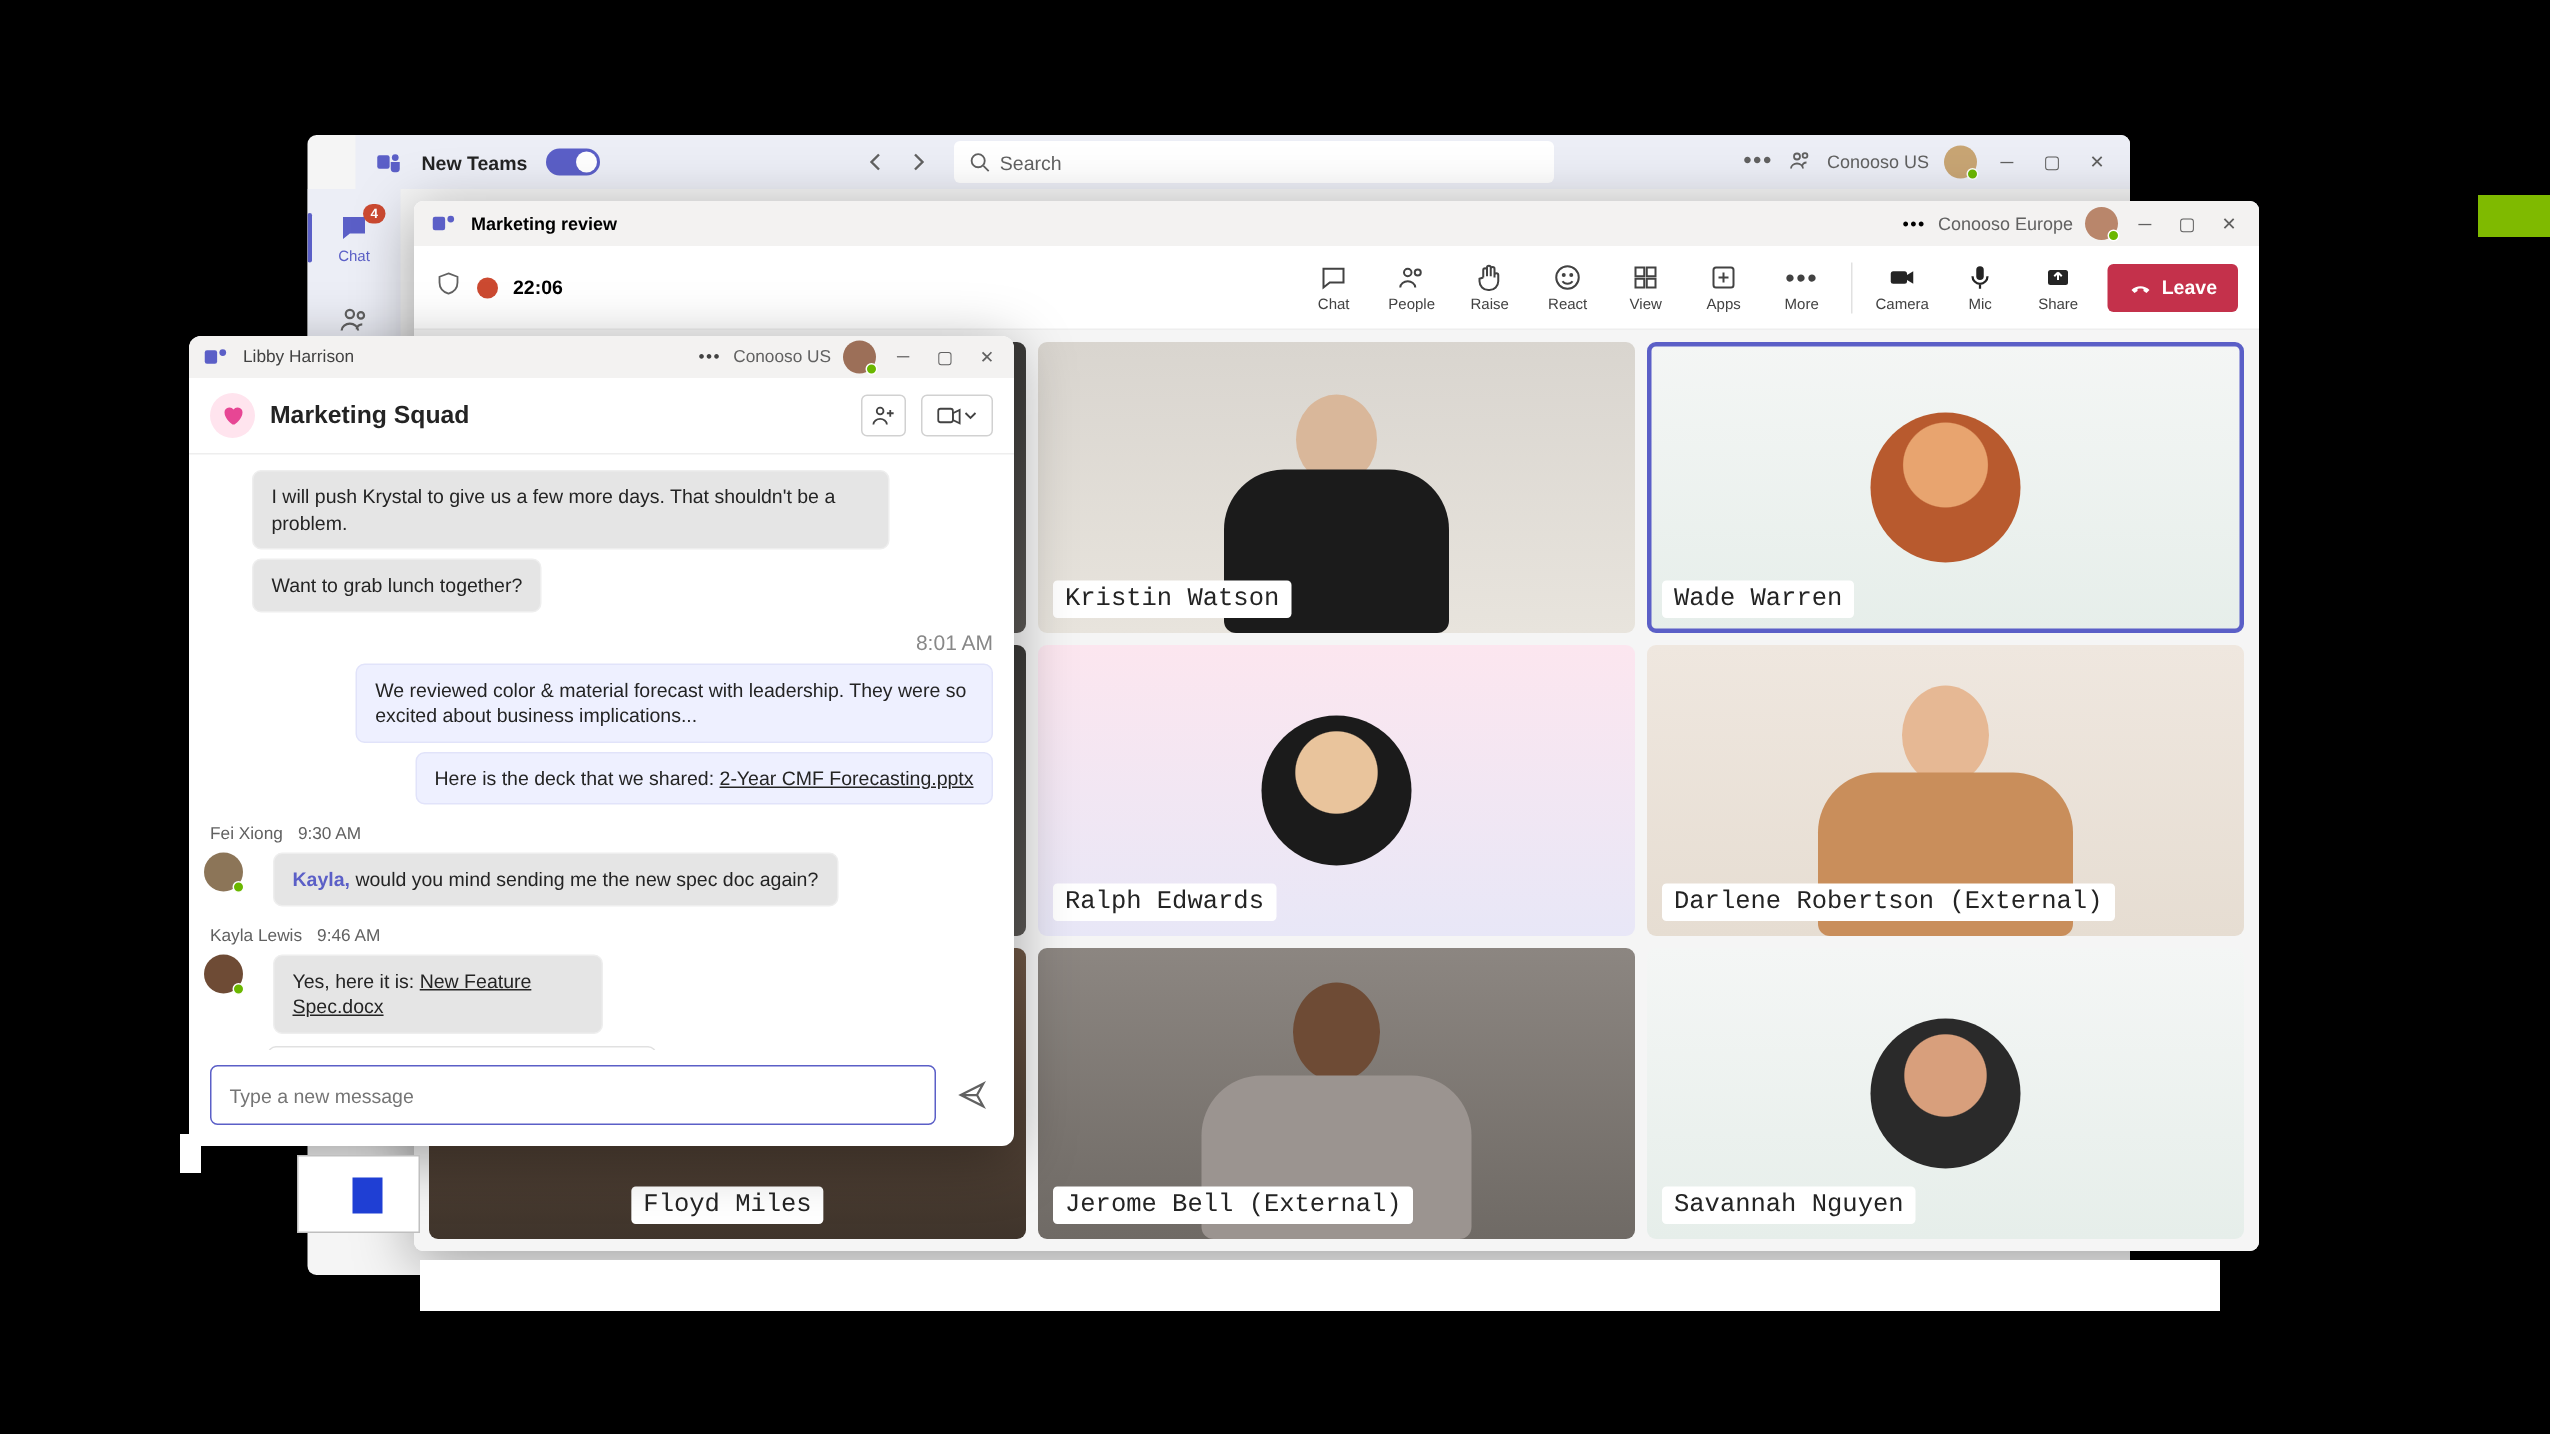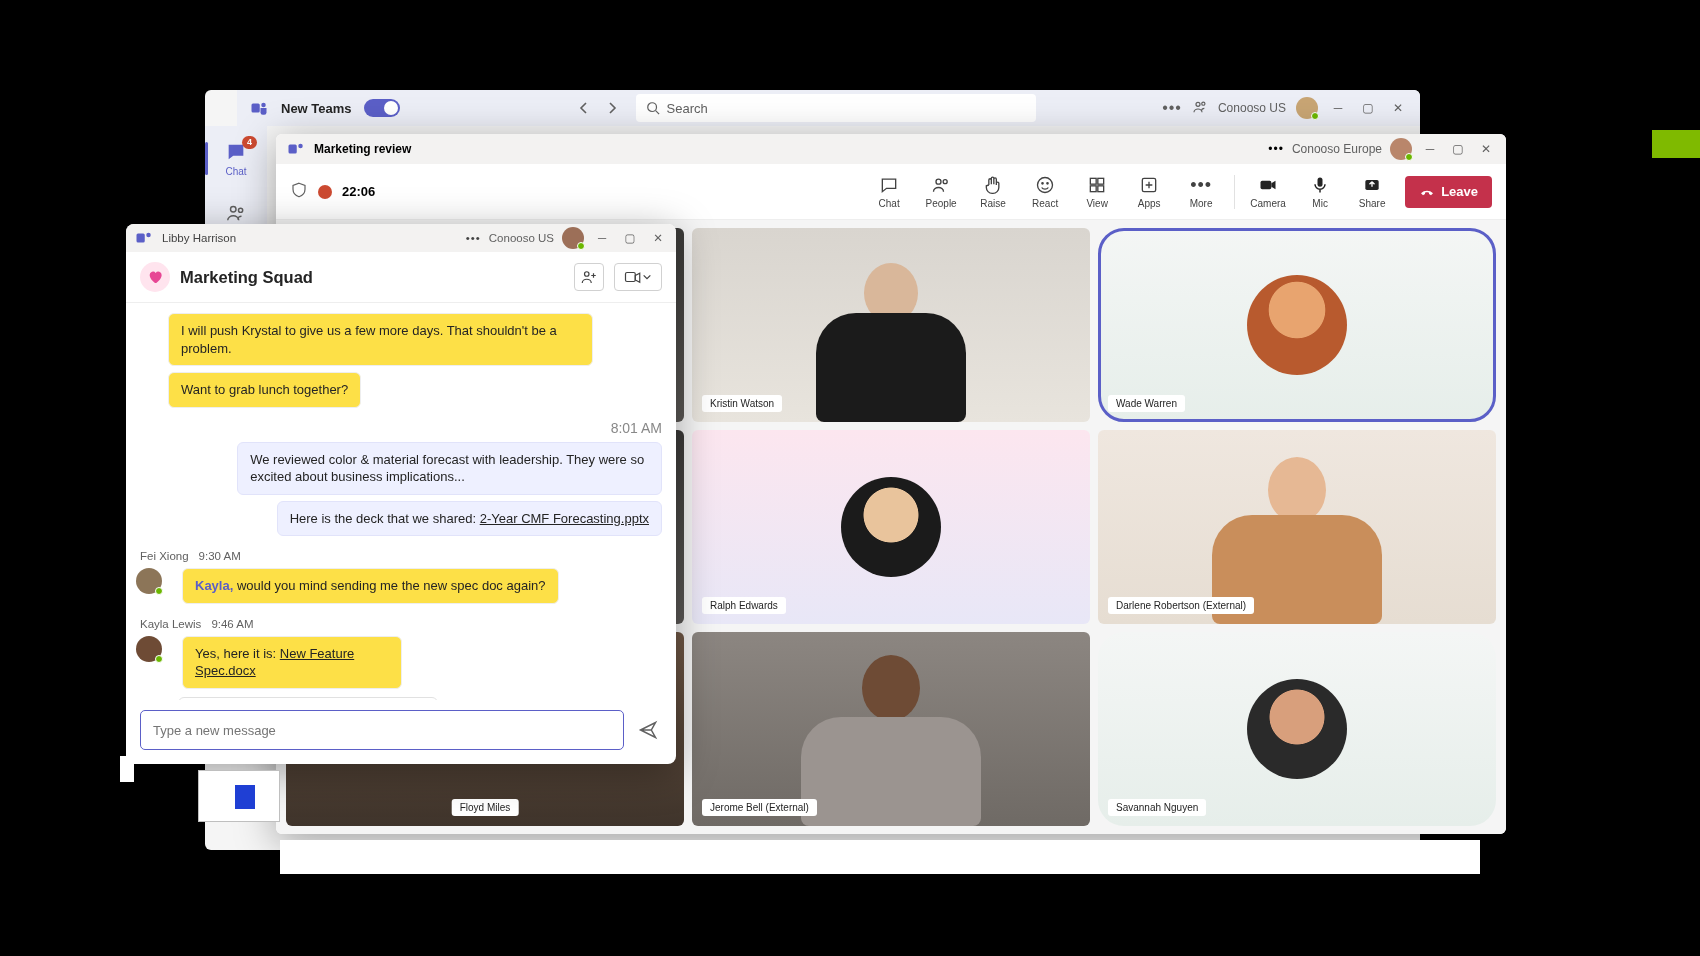--- a/index.html
+++ b/index.html
@@ -41,49 +41,49 @@
   .rec-dot{width:14px;height:14px;border-radius:50%;background:#cc4a31;}
   .tb-spacer{flex:1;}
   .tb-item{display:flex;flex-direction:column;align-items:center;gap:2px;font-size:10px;color:#424242;cursor:pointer;min-width:38px;}
   .tb-item .ic{width:22px;height:22px;display:flex;align-items:center;justify-content:center;}
   .tb-vdiv{width:1px;height:34px;background:#e1e1e1;}
   .leave-btn{background:#c4314b;color:#fff;border:none;border-radius:4px;padding:8px 14px;font-size:13px;font-weight:600;display:flex;align-items:center;gap:6px;cursor:pointer;}
 
   .video-grid{display:grid;grid-template-columns:repeat(3,1fr);grid-template-rows:repeat(3,1fr);gap:8px;padding:8px 10px;height:calc(100% - 86px);background:#f5f5f5;}
   .tile{position:relative;border-radius:6px;overflow:hidden;display:flex;align-items:center;justify-content:center;}
   .tile.vid1{background:linear-gradient(#d9d5cf,#e8e4dd);}
-  .tile.ava{background:linear-gradient(#f4f6f5,#e6eeea);border-radius:26px;}
+  .tile.ava{background:linear-gradient(#f4f6f5,#e6eeea);}
   .tile.pink{background:linear-gradient(#fce6ef,#e8e7f7);}
   .tile.warm{background:linear-gradient(#efe7df,#e6ddd2);}
   .tile.dark{background:linear-gradient(#3b3a38,#5b5855);}
   .tile.plaid{background:linear-gradient(#705846,#3f342b);}
   .tile.grey{background:linear-gradient(#8c8681,#6f6a65);}
   .tile.active-spk{outline:3px solid #5b5fc7;outline-offset:-3px;}
-  .name-tag{position:absolute;left:10px;bottom:10px;background:#fff;color:#242424;font-size:10px;padding:3px 8px;border-radius:3px;}
+  .name-tag{position:absolute;left:10px;bottom:10px;background:#fff;color:#242424;font-size:17px;padding:3px 8px;border-radius:3px;font-family:Liberation Mono, monospace;}
   .name-tag.center{left:50%;transform:translateX(-50%);}
   .avatar-circle{width:100px;height:100px;border-radius:50%;}
   .ac1{background:radial-gradient(circle at 50% 35%, #e8a46f 0 34%, #b85a2e 35% 100%);}
   .ac2{background:radial-gradient(circle at 50% 38%, #e9c49c 0 34%, #1b1b1b 35% 100%);}
   .ac3{background:radial-gradient(circle at 50% 38%, #d89f7c 0 34%, #2a2a2a 35% 100%);}
   
   .person-shape{position:absolute;inset:0;}
   .person-shape .head{position:absolute;left:50%;transform:translateX(-50%);border-radius:50%;}
   .person-shape .body{position:absolute;left:50%;transform:translateX(-50%);border-radius:40px 40px 8px 8px;}
 
   
   .chat-window{position:absolute;left:126px;top:224px;width:550px;height:540px;background:#fff;border-radius:8px;box-shadow:0 8px 40px rgba(0,0,0,.35);display:flex;flex-direction:column;overflow:hidden;}
   .chat-titlebar{height:28px;background:#f3f2f1;display:flex;align-items:center;padding:0 8px;gap:8px;font-size:11.5px;color:#424242;}
   .chat-titlebar .spacer{flex:1;}
   .chat-header{display:flex;align-items:center;padding:10px 14px;gap:10px;border-bottom:1px solid #eee;}
   .heart-badge{width:30px;height:30px;border-radius:50%;background:#ffe4ee;display:flex;align-items:center;justify-content:center;color:#e74694;}
   .chat-title{font-size:16.5px;font-weight:700;color:#242424;flex:1;}
   .chat-hdr-btn{width:30px;height:28px;border:1px solid #d1d1d1;border-radius:4px;display:flex;align-items:center;justify-content:center;color:#424242;cursor:pointer;}
   .chat-hdr-btn.wide{width:48px;display:flex;}
   .chat-body{flex:1;overflow:auto;padding:10px 14px 6px 42px;display:flex;flex-direction:column;gap:6px;font-size:13px;color:#242424;}
-  .bubble{background:#fde047;border:1px solid #eee;border-radius:6px;padding:8px 12px;max-width:86%;line-height:1.35;}
+  .bubble{background:#e5e5e5;border:1px solid #eee;border-radius:6px;padding:8px 12px;max-width:86%;line-height:1.35;}
   .bubble.in{align-self:flex-start;}
   .bubble.out{align-self:flex-end;background:#eef0ff;border-color:#e1e3fa;}
   .ts-right{align-self:flex-end;font-size:14px;color:#888;margin-top:6px;margin-left:40px;}
   .msg-meta{font-size:11.5px;color:#616161;display:flex;gap:10px;margin-top:8px;margin-left:-28px;}
   .msg-row{display:flex;gap:20px;margin-left:-32px;align-items:flex-start;}
   .msg-av{width:26px;height:26px;border-radius:50%;background:#8c7558;flex-shrink:0;position:relative;}
   .msg-av .presence{width:8px;height:8px;}
   .mention{color:#5b5fc7;font-weight:600;}
   .link-u{text-decoration:underline;}
   .file-card{margin-left:-4px;display:flex;align-items:center;gap:10px;border:1px solid #e1e1e1;border-radius:6px;padding:8px 10px;width:260px;background:#fff;}

